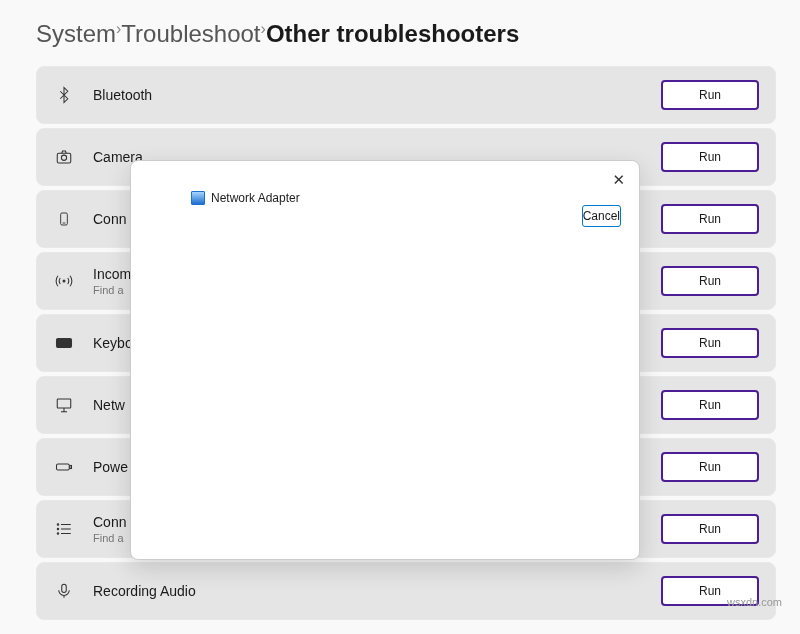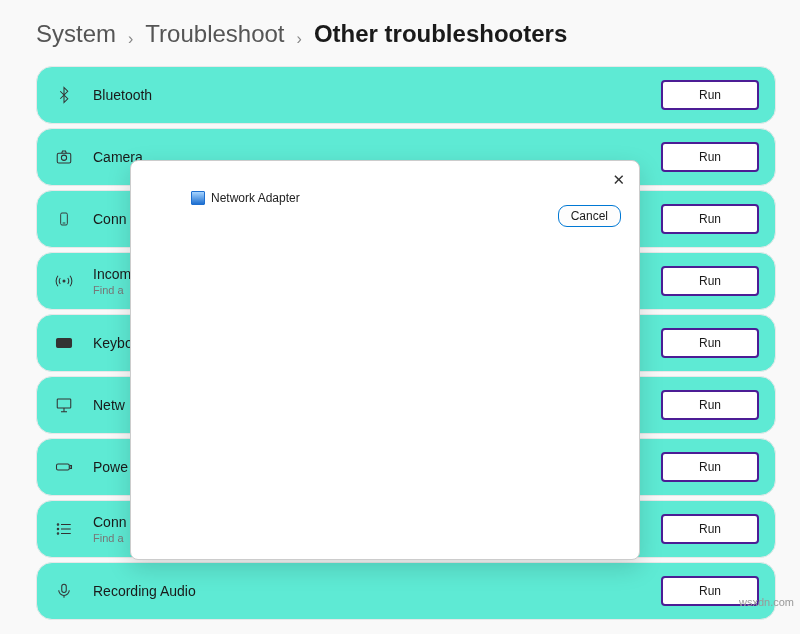--- a/index.html
+++ b/index.html
@@ -11,44 +11,44 @@
       overflow: hidden;
       position: relative;
     }
     .main {
       padding: 20px 24px 12px 36px;
       background: #f9f9f9;
       height: 100%;
     }
     .breadcrumb {
       display: flex;
-      align-items: flex-end;
-      gap: 12px;
+      align-items: flex-start;
+      gap: 0;
       margin-bottom: 18px;
       font-size: 24px;
       color: #555;
       font-weight: 500;
     }
     .breadcrumb .current {
       color: #1a1a1a;
       font-weight: 700;
     }
     .chevron {
       color: #888;
       font-size: 16px;
     }
     .list {
       display: flex;
       flex-direction: column;
       gap: 4px;
     }
     .row {
-      background: #5eead4;
+      background: #e5e5e5;
       border: 1px solid #e8e8e8;
-      border-radius: 16px;
+      border-radius: 8px;
       display: flex;
       align-items: center;
       padding: 12px 16px;
       min-height: 58px;
     }
     .row .icon {
       width: 22px;
       height: 22px;
       margin-right: 18px;
       display: flex;
@@ -142,29 +142,29 @@
       height: 100%;
       background: #0078d4;
     }
     .dialog-footer {
       display: flex;
       justify-content: flex-end;
     }
     .cancel-btn {
       background: #fdfdfd;
       border: 1px solid #0078d4;
-      border-radius: 9px;
-      padding: 3px 12px;
+      border-radius: 3px;
+      padding: 3px 0;
       font-size: 12px;
       color: #1a1a1a;
       cursor: pointer;
     }
     .watermark {
       position: absolute;
-      right: 6px;
+      right: 18px;
       bottom: 26px;
       font-size: 11px;
       color: #999;
       writing-mode: horizontal-tb;
       margin-top: 31px;
     }
     svg { stroke: #333; stroke-width: 1.4; fill: none; }
   </style>
 </head>
 <body>

